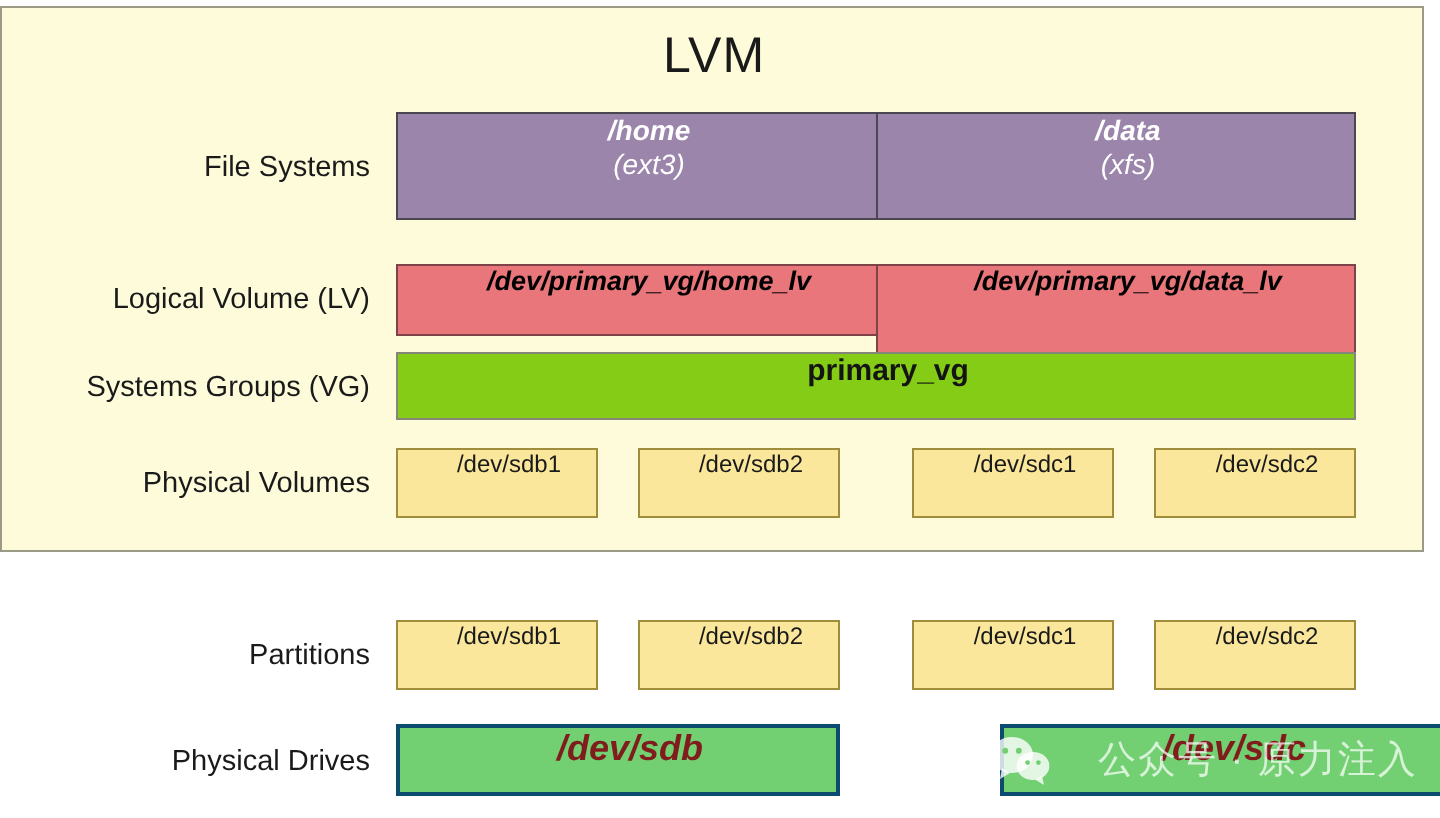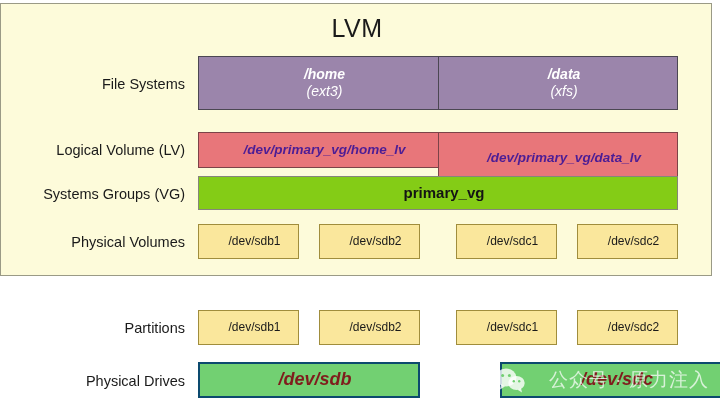--- a/index.html
+++ b/index.html
@@ -49,40 +49,39 @@
     line-height: 1;
   }
 
   
   .dbox {
     position: absolute;
     box-sizing: border-box;
     display: flex;
     flex-direction: column;
     align-items: center;
-    justify-content: center;
     text-align: center;
     line-height: 1.18;
     padding-left: 12px;
   }
 
   .fs-box {
     background: #9b85ab;
     border: 1px solid #4b4752;
     color: #ffffff;
     font-size: 14px;
     font-weight: bold;
     font-style: italic;
   }
   .fs-box .fs-type { font-weight: normal; font-style: italic; }
 
   .lv-box {
     background: #e8767a;
     border: 1px solid #7c4348;
-    color: #4c1d95;
+    color: #000000;
     font-size: 13.5px;
     font-weight: bold;
     font-style: italic;
   }
 
   .vg-box {
     background: #84cc16;
     border: 1px solid #85857a;
     color: #141414;
     font-size: 15px;

